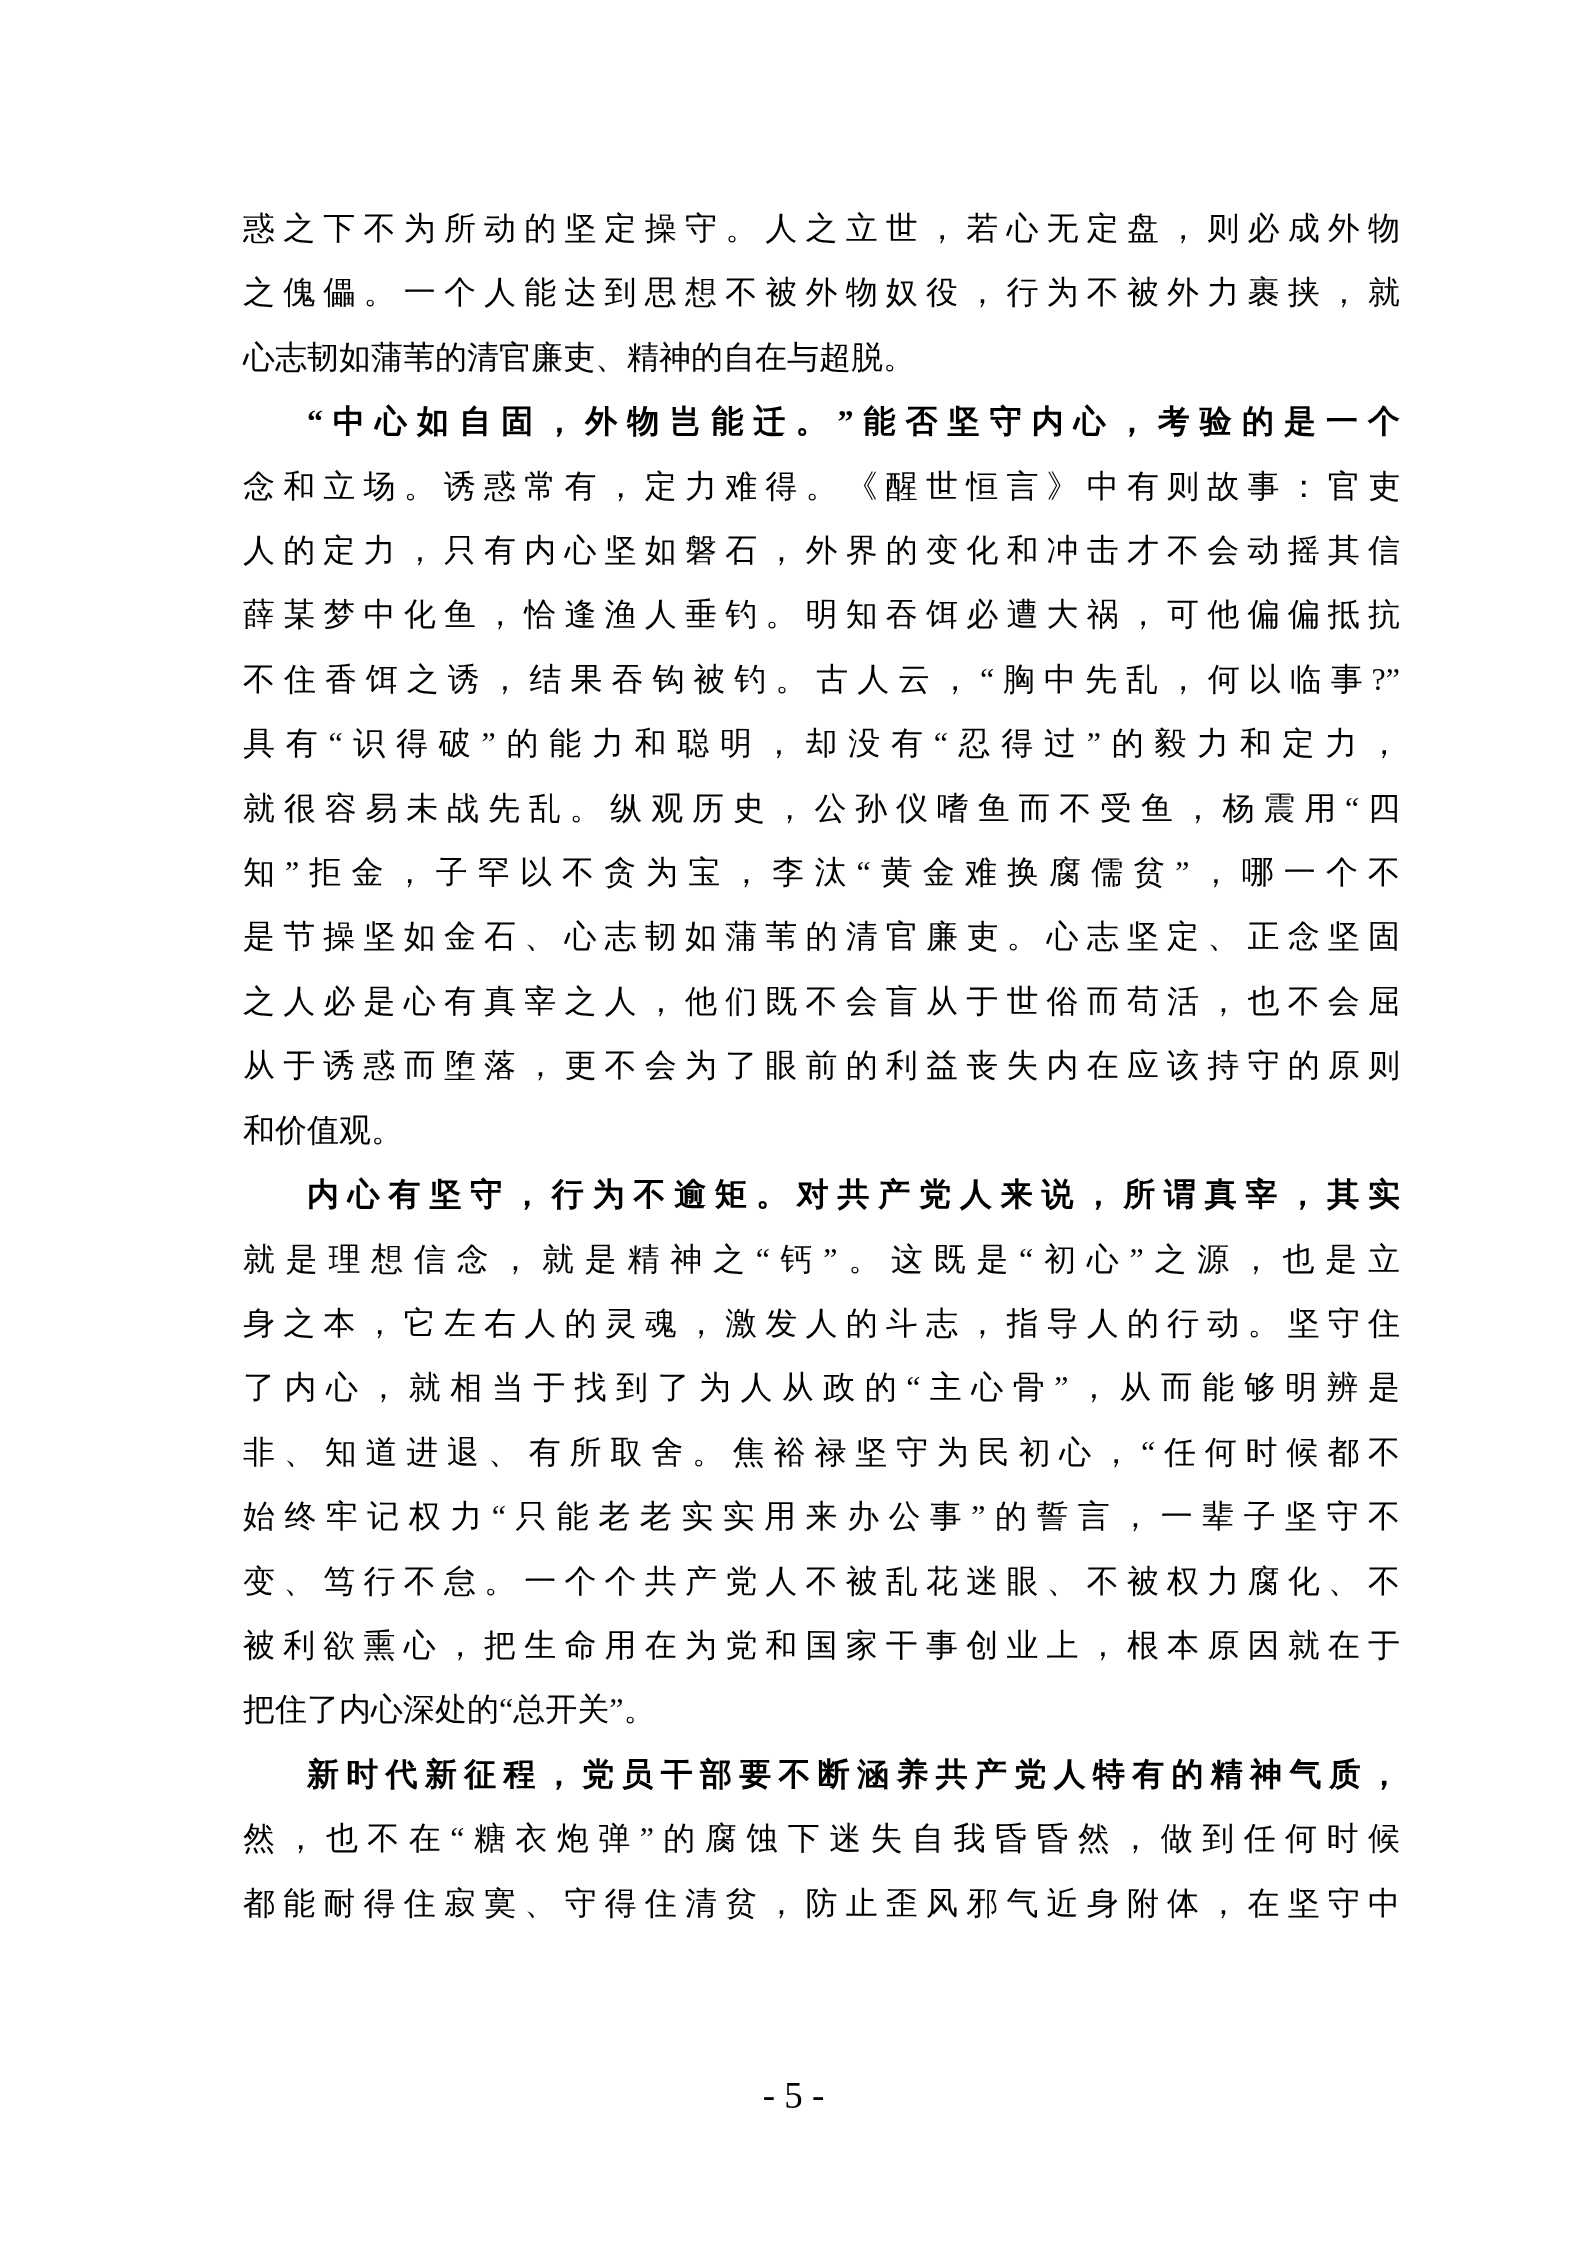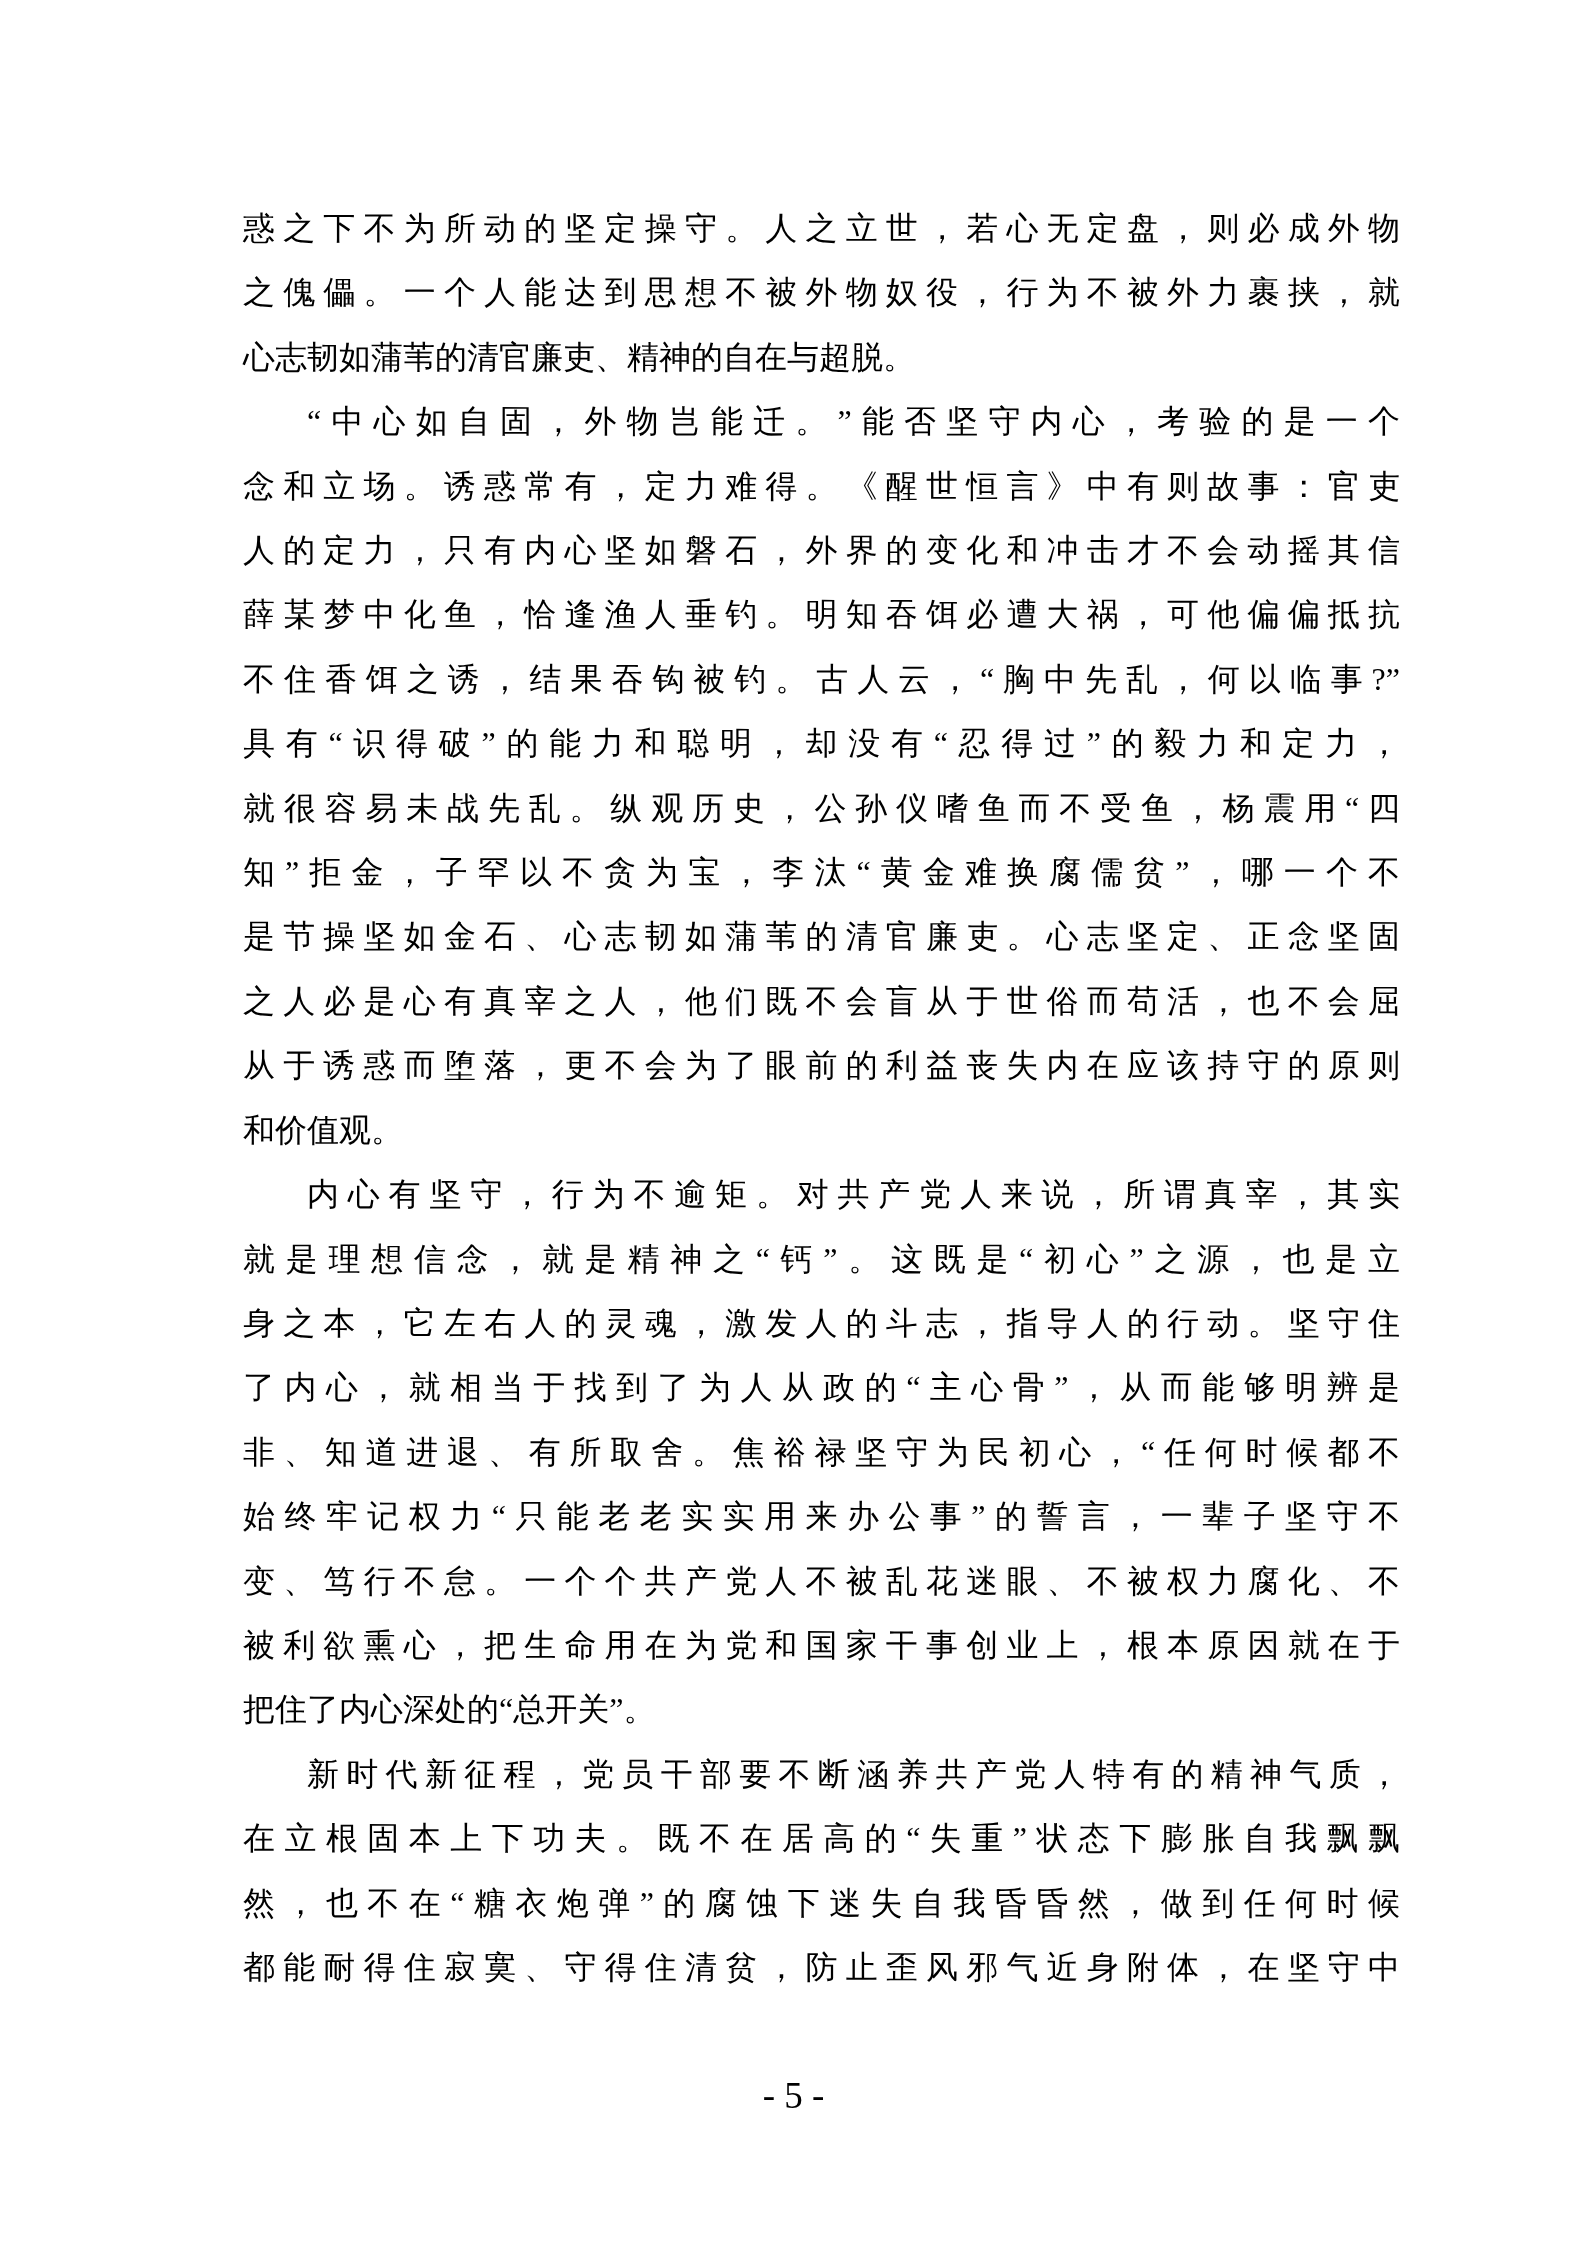--- a/index.html
+++ b/index.html
@@ -32,20 +32,21 @@
     text-align-last: left;
     text-justify: inter-character;
     white-space: nowrap;
   }
   .line.just {
     white-space: normal;
     text-align-last: justify;
   }
   .line.indent {
     text-indent: 2em;
+    font-weight: bold;
   }
   .page-footer {
     position: absolute;
     left: 0;
     top: 2072px;
     width: 100%;
     text-align: center;
     font-size: 37px;
     line-height: 48px;
     color: #000000;
@@ -74,18 +75,17 @@
       <div class="line just indent">内心有坚守，行为不逾矩。对共产党人来说，所谓真宰，其实</div>
       <div class="line just">就是理想信念，就是精神之“钙”。这既是“初心”之源，也是立</div>
       <div class="line just">身之本，它左右人的灵魂，激发人的斗志，指导人的行动。坚守住</div>
       <div class="line just">了内心，就相当于找到了为人从政的“主心骨”，从而能够明辨是</div>
       <div class="line just">非、知道进退、有所取舍。焦裕禄坚守为民初心，“任何时候都不</div>
       <div class="line just">始终牢记权力“只能老老实实用来办公事”的誓言，一辈子坚守不</div>
       <div class="line just">变、笃行不怠。一个个共产党人不被乱花迷眼、不被权力腐化、不</div>
       <div class="line just">被利欲熏心，把生命用在为党和国家干事创业上，根本原因就在于</div>
       <div class="line">把住了内心深处的“总开关”。</div>
       <div class="line just indent">新时代新征程，党员干部要不断涵养共产党人特有的精神气质，</div>
-      <div class="line just">在立根固本上下功夫。既不在居高的“失重”状态下膨胀自我飘飘</div>
       <div class="line just">然，也不在“糖衣炮弹”的腐蚀下迷失自我昏昏然，做到任何时候</div>
       <div class="line just">都能耐得住寂寞、守得住清贫，防止歪风邪气近身附体，在坚守中</div>
     </div>
   <div class="page-footer">- 5 -</div>
 </div>
 
 </body></html>

